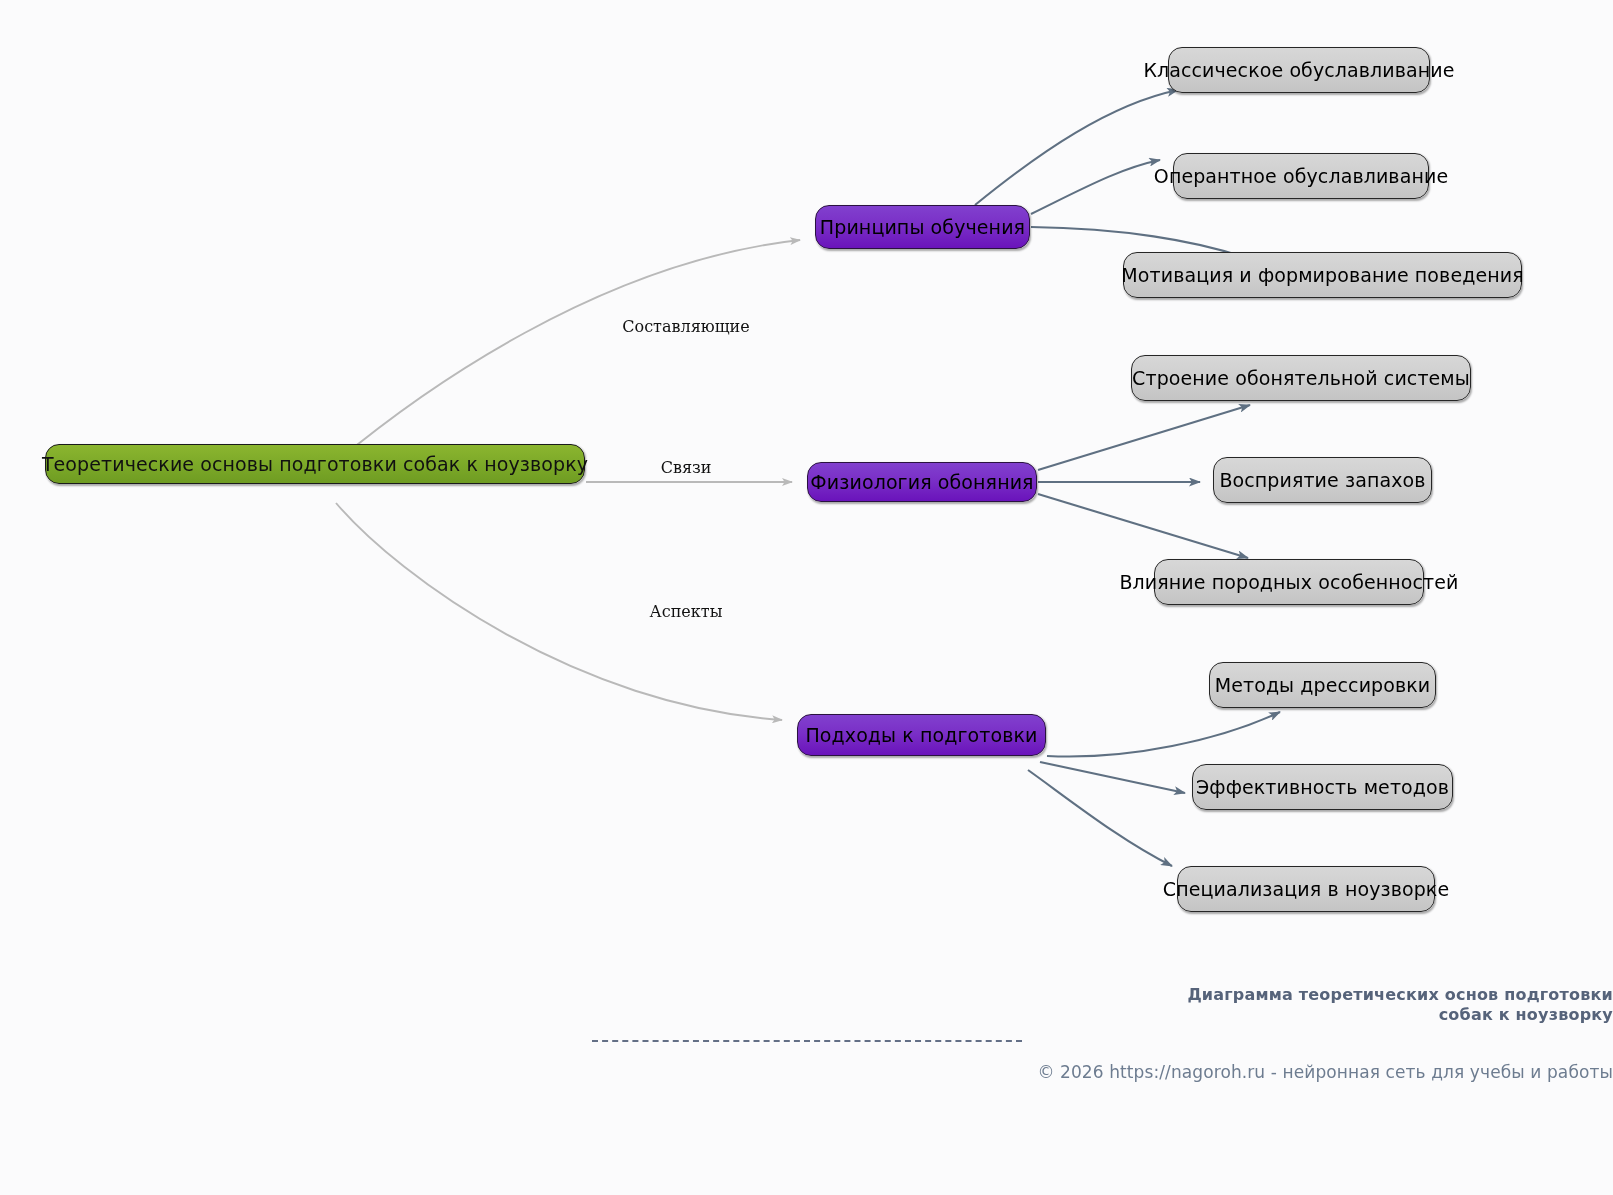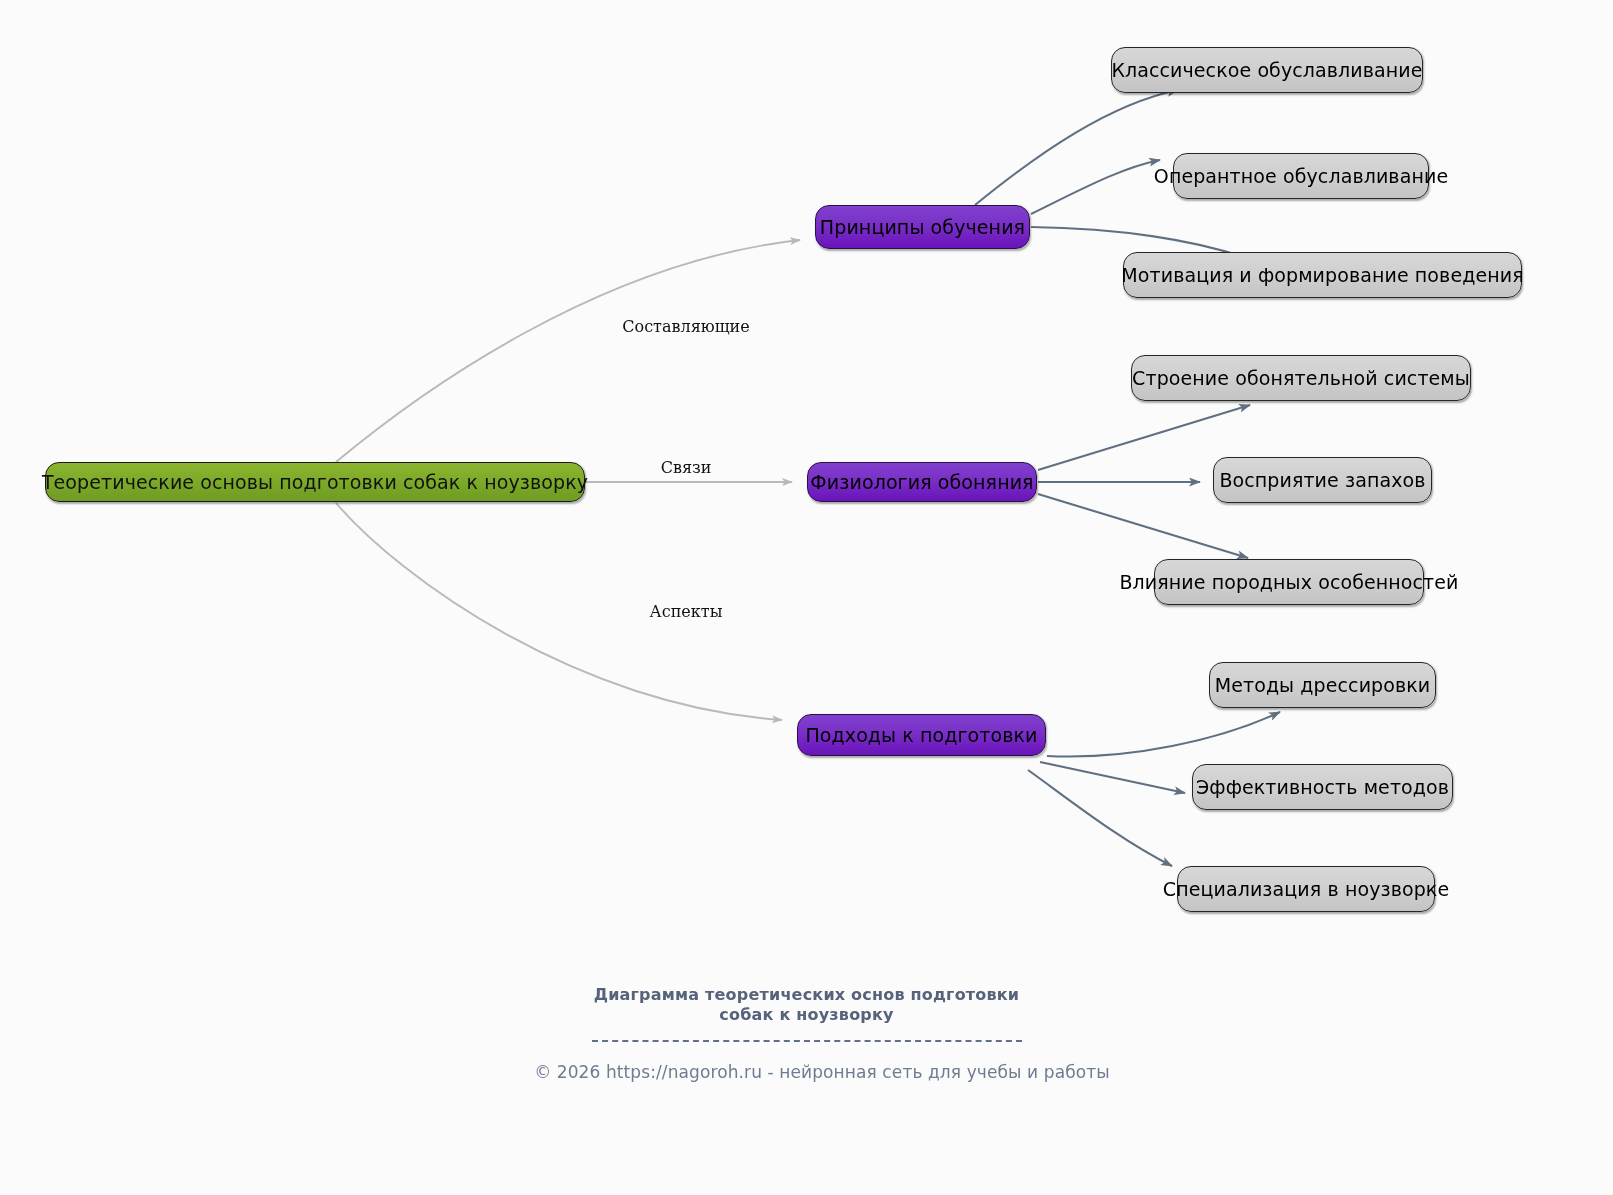--- a/index.html
+++ b/index.html
@@ -64,21 +64,21 @@
     font-size: 16px;
     color: #111;
     white-space: nowrap;
     transform: translate(-50%, -50%);
   }
   #footer {
     position: absolute;
     left: 0;
     top: 985px;
     width: 1613px;
-    text-align: center;
+    text-align: right;
   }
   #caption {
     font-family: "DejaVu Sans", "Liberation Sans", sans-serif;
     font-size: 16px;
     font-weight: bold;
     color: #56637a;
     line-height: 1.22;
     letter-spacing: 0.2px;
   }
   #caption .cap-line {
@@ -149,31 +149,31 @@
       <path d="M1047,756 C1130,760 1220,740 1280,712" fill="none" stroke="#5f7082" stroke-width="2.1" marker-end="url(#arrow-dark)"></path>
     </g>
     <g>
       <path d="M1040,762 L1185,793" fill="none" stroke="#5f7082" stroke-width="2.1" marker-end="url(#arrow-dark)"></path>
     </g>
     <g>
       <path d="M1028,770 C1070,800 1120,840 1172,866" fill="none" stroke="#5f7082" stroke-width="2.1" marker-end="url(#arrow-dark)"></path>
     </g>
   </svg>
 
-  <div class="node node-root" style="left:45px; top:462px; width:540px; height:40px;">
+  <div class="node node-root" style="left:45px; top:444px; width:540px; height:40px;">
     <span>Теоретические основы подготовки собак к ноузворку</span>
   </div>
 
   <div class="node node-branch" style="left:815px; top:205px; width:215px; height:44px;">
     <span>Принципы обучения</span>
   </div>
   <div class="edge-label" style="left:686px; top:326px;">
     <span>Составляющие</span>
   </div>
-  <div class="node node-leaf" style="left:1111px; top:47px; width:312px; height:46px;text-align:right;">
+  <div class="node node-leaf" style="left:1168px; top:47px; width:262px; height:46px;text-align:right;">
     <span>Классическое обуславливание</span>
   </div>
   <div class="node node-leaf" style="left:1173px; top:153px; width:256px; height:46px;">
     <span>Оперантное обуславливание</span>
   </div>
   <div class="node node-leaf" style="left:1123px; top:252px; width:399px; height:46px;">
     <span>Мотивация и формирование поведения</span>
   </div>
 
   <div class="node node-branch" style="left:807px; top:462px; width:230px; height:40px;">

